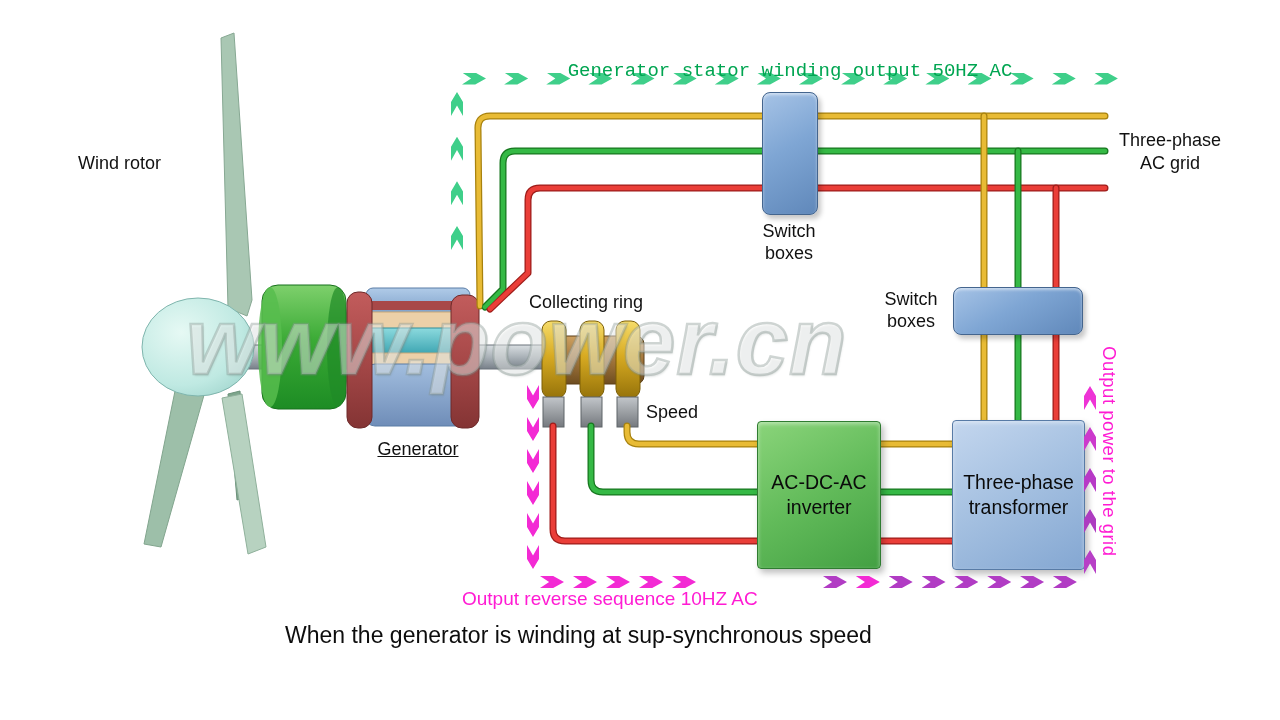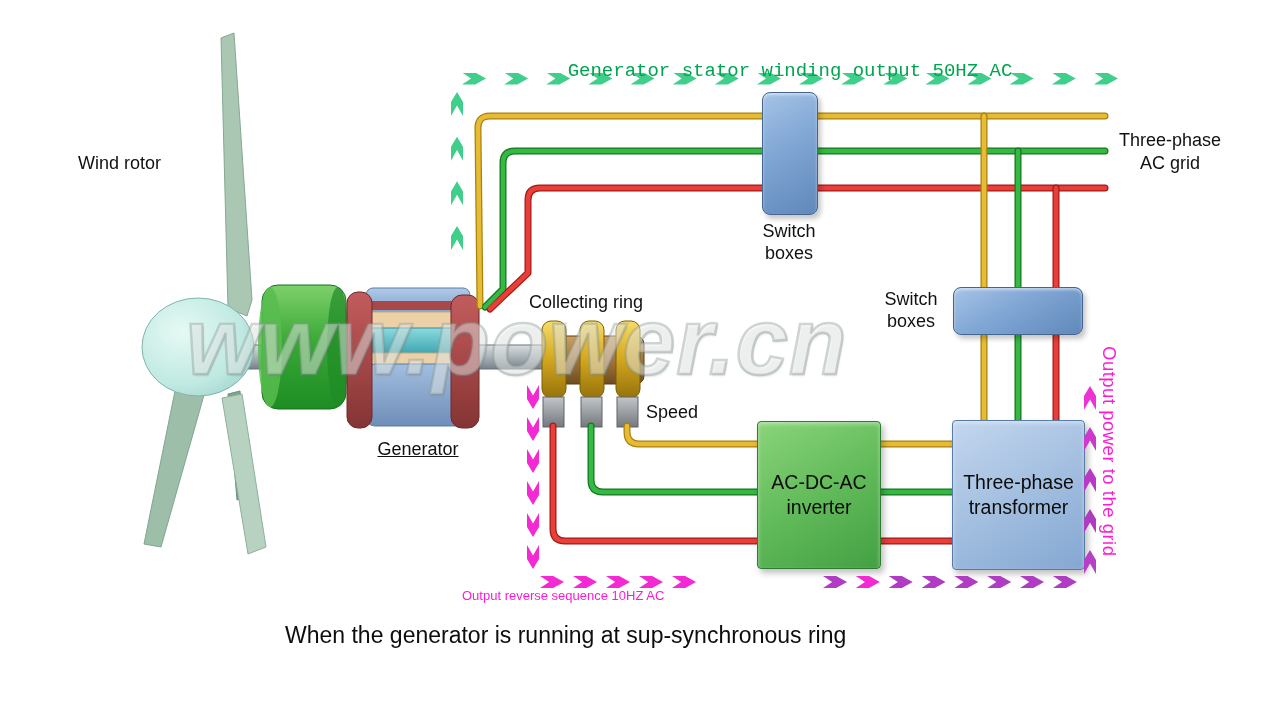--- a/index.html
+++ b/index.html
@@ -13,21 +13,21 @@
     position:absolute;color:#111;font-size:18px;line-height:22px;
     white-space:pre-line;
   }
   .center{text-align:center;}
   .flow-lbl-green{
     position:absolute;color:var(--flow-green-text,#00a551);
     font-size:19px;white-space:nowrap;text-align:center;
   }
   .flow-lbl-magenta{
     position:absolute;color:var(--flow-magenta-text,#ff1bd3);
-    font-size:13px;white-space:nowrap;
+    font-size:19px;white-space:nowrap;
   }
   .vertical-lbl{
     position:absolute;color:var(--flow-magenta-text,#ff1bd3);
     font-size:18.5px;writing-mode:vertical-rl;letter-spacing:.5px;white-space:nowrap;
   }
   
   .steelbox{
     position:absolute;border-radius:8px;
     background:linear-gradient(150deg,#a6c3e6 0%,#7fa6d4 45%,#6088ba 100%);
     border:1px solid #44658e;box-shadow:3px 4px 5px rgba(0,0,0,.22), inset 0 2px 3px rgba(255,255,255,.5);
@@ -283,17 +283,17 @@
 boxes</div>
   <div class="lbl center" style="left:871px;top:288px;width:80px;">Switch
 boxes</div>
   <div class="lbl center" style="left:1106px;top:129px;width:128px;line-height:23px;">Three-phase
 AC grid</div>
 
   <div class="flow-lbl-green" style="left:460px;top:60px;width:660px;font-family:Liberation Mono, monospace;">Generator stator winding output 50HZ AC</div>
   <div class="flow-lbl-magenta" style="left:462px;top:588px;">Output reverse sequence 10HZ AC</div>
   <div class="vertical-lbl" style="left:1098px;top:346px;">Output power to the grid</div>
 
-  <div class="caption" style="left:285px;top:622px;">When the generator is running at sup-synchronous ring</div>
+  <div class="caption" style="left:285px;top:622px;">When the generator is winding at sup-synchronous speed</div>
 
   <div id="watermark-center">www.power.cn</div>
 
 </div>
 
 </body></html>

